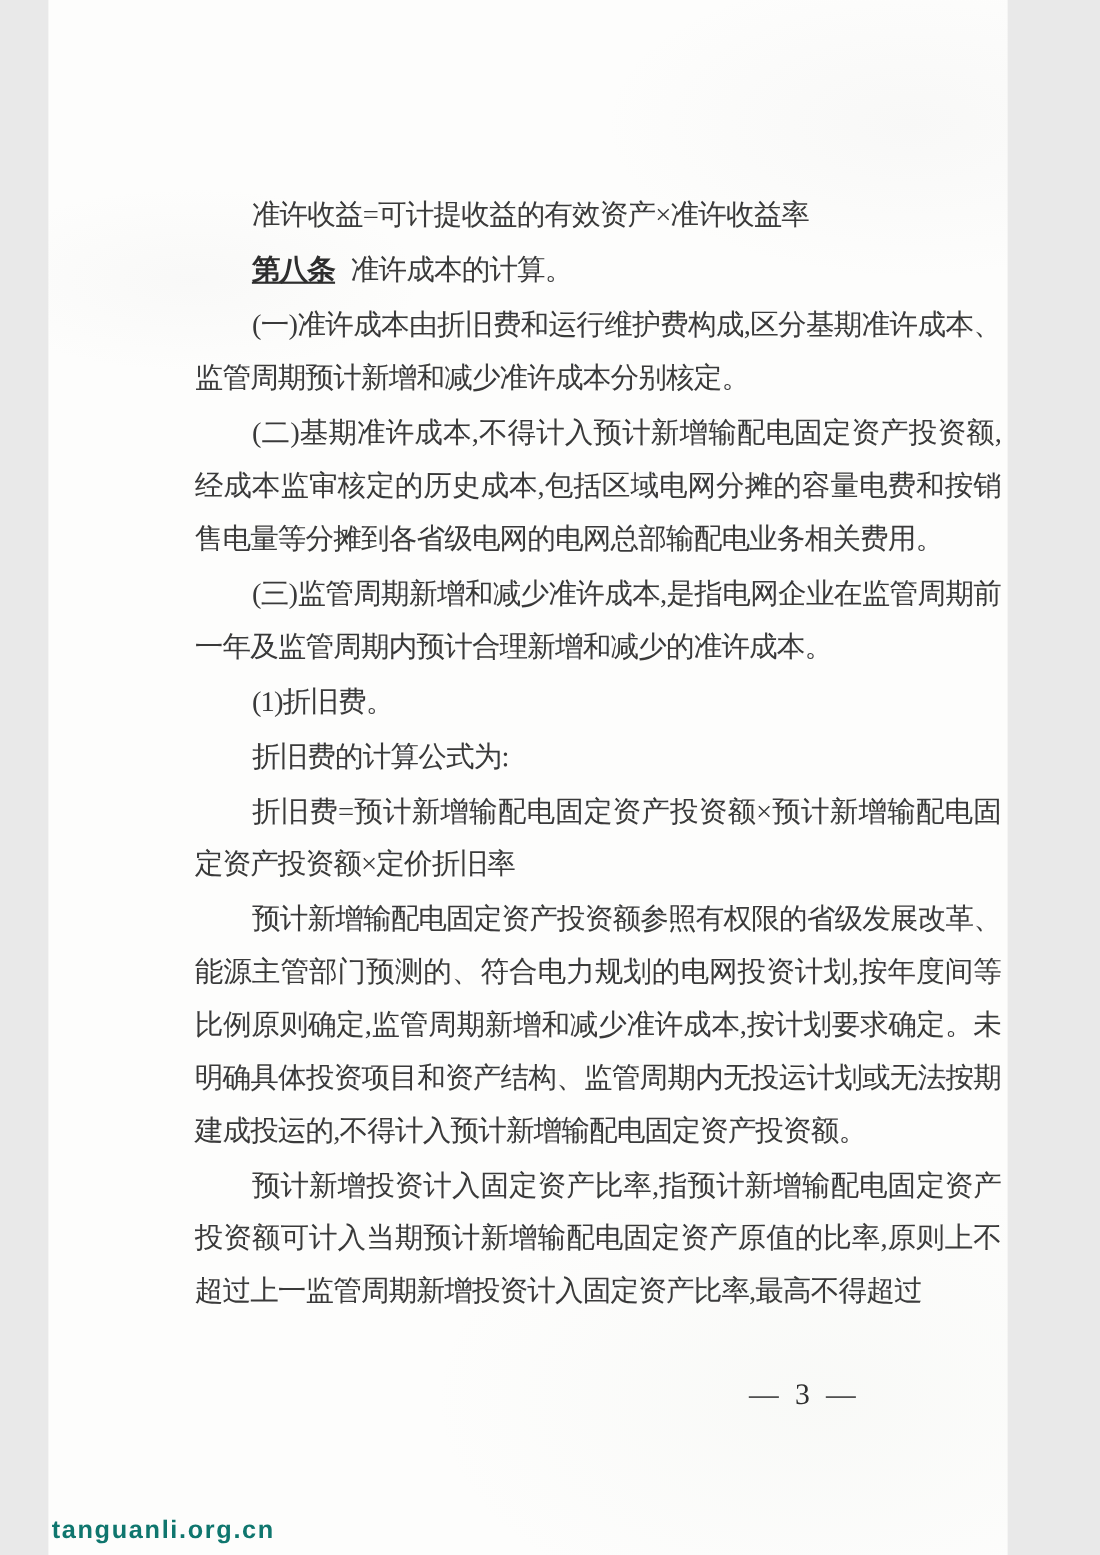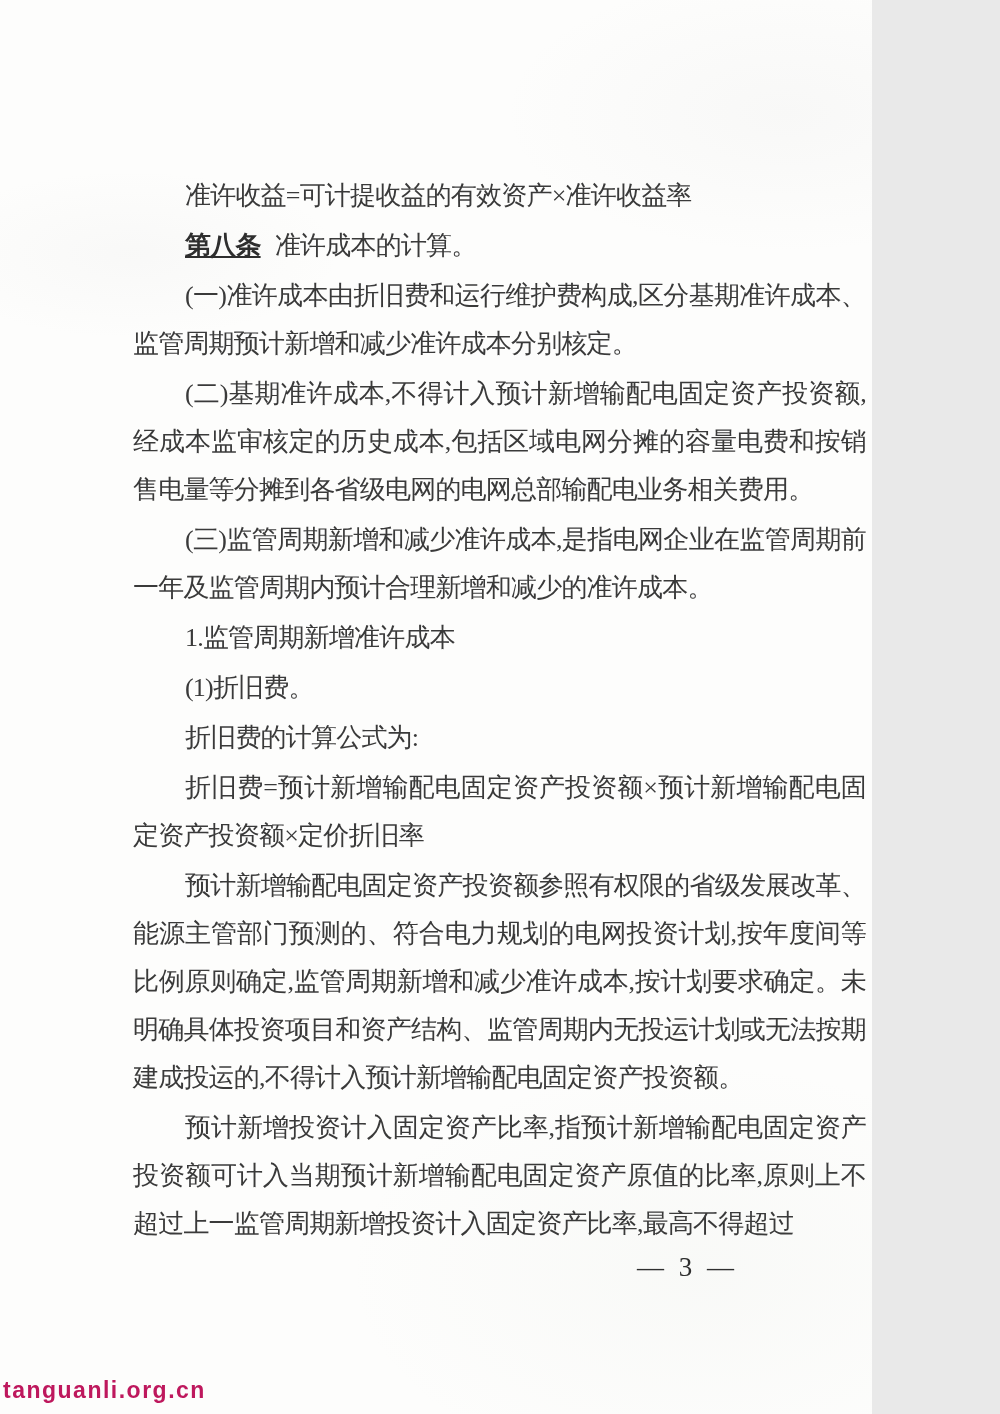--- a/index.html
+++ b/index.html
@@ -11,20 +11,21 @@
     height: 1414px;
     background: #e9e9e9;
     font-family: "Liberation Serif", "DejaVu Serif", serif;
   }
   .page {
     position: relative;
     width: 872px;
     height: 1414px;
     background: #fdfdfc;
     overflow: hidden;
+    margin-left: 44px;
   }
   
   .page::before {
     content: "";
     position: absolute;
     inset: 0;
     background:
       radial-gradient(ellipse 300px 120px at 15% 18%, rgba(190,190,190,0.07), transparent 70%),
       radial-gradient(ellipse 400px 200px at 90% 8%, rgba(190,190,190,0.08), transparent 70%),
       radial-gradient(ellipse 500px 300px at 80% 90%, rgba(190,200,185,0.07), transparent 70%);
@@ -62,42 +63,41 @@
     white-space: nowrap;
   }
   .watermark {
     position: absolute;
     left: 3px;
     top: 1377px;
     font-family: "Liberation Sans", "DejaVu Sans", sans-serif;
     font-weight: bold;
     font-size: 23px;
     letter-spacing: 1.5px;
-    color: #be185d;
+    color: #0f766e;
     white-space: nowrap;
   }
 </style>
 </head>
 <body>
 
 <div class="page">
 
   <div class="content">
 
     <p class="para">准许收益=可计提收益的有效资产×准许收益率</p>
 
     <p class="para"><span class="article-label">第八条</span><span>准许成本的计算。</span></p>
 
     <p class="para">(一)准许成本由折旧费和运行维护费构成,区分基期准许成本、监管周期预计新增和减少准许成本分别核定。</p>
 
     <p class="para">(二)基期准许成本,不得计入预计新增输配电固定资产投资额,经成本监审核定的历史成本,包括区域电网分摊的容量电费和按销售电量等分摊到各省级电网的电网总部输配电业务相关费用。</p>
 
     <p class="para">(三)监管周期新增和减少准许成本,是指电网企业在监管周期前一年及监管周期内预计合理新增和减少的准许成本。</p>
 
-    <p class="para">1.监管周期新增准许成本</p>
 
     <p class="para">(1)折旧费。</p>
 
     <p class="para">折旧费的计算公式为:</p>
 
     <p class="para">折旧费=预计新增输配电固定资产投资额×预计新增输配电固定资产投资额×定价折旧率</p>
 
     <p class="para">预计新增输配电固定资产投资额参照有权限的省级发展改革、能源主管部门预测的、符合电力规划的电网投资计划,按年度间等比例原则确定,监管周期新增和减少准许成本,按计划要求确定。未明确具体投资项目和资产结构、监管周期内无投运计划或无法按期建成投运的,不得计入预计新增输配电固定资产投资额。</p>
 
     <p class="para">预计新增投资计入固定资产比率,指预计新增输配电固定资产投资额可计入当期预计新增输配电固定资产原值的比率,原则上不超过上一监管周期新增投资计入固定资产比率,最高不得超过</p>

